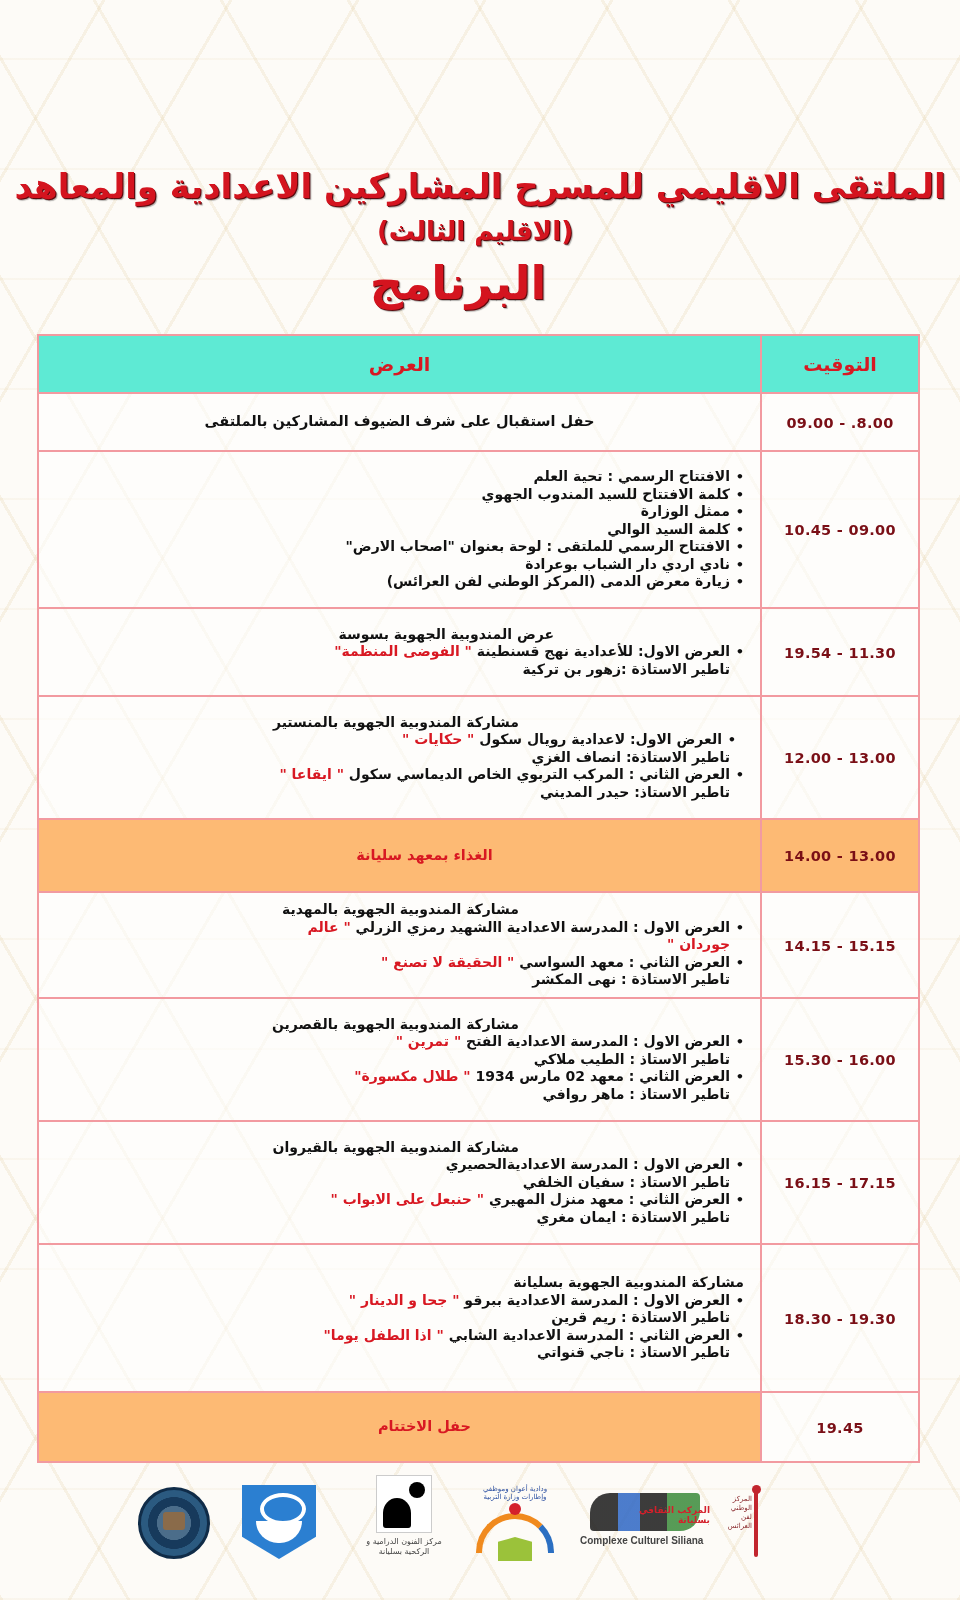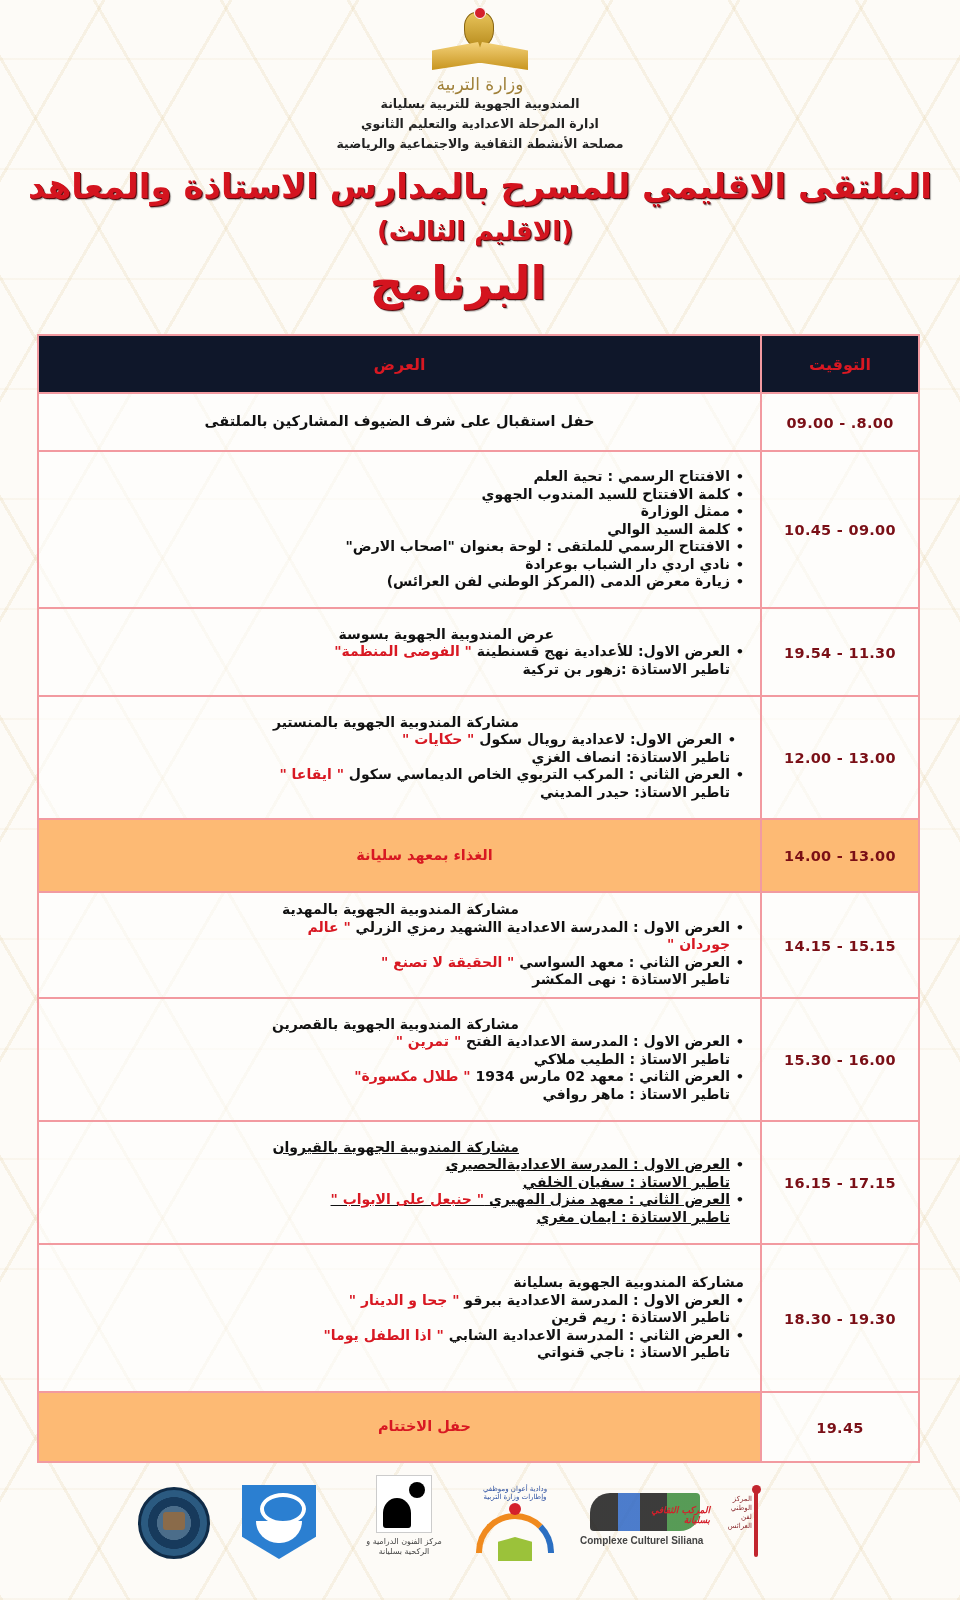--- a/index.html
+++ b/index.html
@@ -81,21 +81,21 @@
 
     
     .schedule {
       position: absolute; left: 37px; top: 334px; width: 883px;
       border-collapse: collapse; direction: rtl;
     }
     .schedule td, .schedule th {
       border: 2px solid #f29aa0;
       vertical-align: middle;
     }
-    .schedule th { background: #0f172a; height: 58px; color: #d81822; font-size: 16px; font-weight: bold; }
+    .schedule th { background: #5eead4; height: 58px; color: #d81822; font-size: 19px; font-weight: bold; }
     .col-time { width: 158px; text-align: center; }
     .time-text { color: #7a0f16; font-weight: bold; font-size: 14.5px; letter-spacing: 0.3px; direction: ltr; }
     .cell { background: rgba(255,255,255,0.55); }
     .cell.gray { background: #fdba74; }
     .event { font-size: 14px; font-weight: bold; line-height: 17.5px; }
     .center-line { text-align: center; font-size: 14.5px; }
     .center-line.red { color: #d81822; font-size: 14.5px; }
     .li { position: relative; padding-right: 14px; }
     .li::before { content: "•"; position: absolute; right: 0; top: 0; font-size: 13px; }
     .sub { padding-right: 14px; padding-left: 0; }
@@ -116,45 +116,35 @@
     .logo-3::before { content: ""; position: absolute; left: 6px; top: 22px; width: 28px; height: 30px; background: #000; border-radius: 50% 50% 10% 10%; }
     .logo-3::after { content: ""; position: absolute; left: 32px; top: 6px; width: 16px; height: 16px; background: #000; border-radius: 50%; }
     .logo-3-caption { position: absolute; left: 236px; top: 62px; width: 76px; text-align: center; font-size: 8px; color: #444; line-height: 10px; }
     .logo-4 { left: 340px; top: 10px; width: 90px; height: 80px; }
     .logo-4 .arc { position: absolute; left: 6px; top: 28px; width: 78px; height: 40px; border-radius: 40px 40px 0 0; border-top: 6px solid #f08a1e; border-right: 6px solid #2b6fc2; border-left: 6px solid #f08a1e; }
     .logo-4 .bk { position: absolute; left: 28px; top: 52px; width: 34px; height: 24px; background: #9bc23a; clip-path: polygon(0 20%, 50% 0, 100% 20%, 100% 100%, 0 100%); }
     .logo-4 .dot { position: absolute; left: 39px; top: 18px; width: 12px; height: 12px; border-radius: 50%; background: #d4202b; }
     .logo-4 .ring { position: absolute; left: 2px; top: 0; width: 86px; font-size: 7px; color: #2b4fa2; text-align: center; }
     .logo-5 { left: 450px; top: 16px; width: 130px; height: 60px; }
     .logo-5 .shape { position: absolute; left: 10px; top: 2px; width: 110px; height: 38px; background: linear-gradient(90deg, #1a1a1a 0 25%, #2d66c4 25% 45%, #1a1a1a 45% 70%, #3a8a3a 70% 100%); border-radius: 20px 4px 20px 4px; opacity: 0.85; }
-    .logo-5 .ar { position: absolute; left: 50px; top: 14px; font-size: 9px; font-weight: bold; color: #d4202b; font-style: italic; }
+    .logo-5 .ar { position: absolute; left: 50px; top: 14px; font-size: 9px; font-weight: bold; color: #d4202b; }
     .logo-5 .en { position: absolute; left: 0; top: 44px; width: 130px; text-align: left; font-size: 10px; font-weight: bold; color: #444; font-family: "Liberation Sans", sans-serif; }
     .logo-6 { left: 596px; top: 10px; width: 56px; height: 78px; }
     .logo-6 .fig { position: absolute; left: 28px; top: 6px; width: 4px; height: 66px; background: #c2252e; border-radius: 2px; }
     .logo-6 .head { position: absolute; left: 26px; top: 0; width: 9px; height: 9px; border-radius: 50%; background: #c2252e; }
     .logo-6 .txt { position: absolute; left: 0; top: 10px; width: 26px; font-size: 7px; line-height: 9px; color: #8a2a2e; text-align: right; }
   </style>
 </head>
 <body>
 
 <div class="page">
 
 
-  <div class="ministry-block">
-    <div class="emblem">
-      <div class="crest"></div>
-      <div class="book"></div>
-    </div>
-    <div class="ministry-name">وزارة التربية</div>
-    <div class="org-line">المندوبية الجهوية للتربية بسليانة</div>
-    <div class="org-line">ادارة المرحلة الاعدادية والتعليم الثانوي</div>
-    <div class="org-line">مصلحة الأنشطة الثقافية والاجتماعية والرياضية</div>
-  </div>
-
-  <div class="title-1" dir="rtl">الملتقى الاقليمي للمسرح بالمدارس الاستاذة والمعاهد</div>
+
+  <div class="title-1" dir="rtl">الملتقى الاقليمي للمسرح المشاركين الاعدادية والمعاهد</div>
   <div class="title-2" dir="rtl">(الاقليم الثالث)</div>
   <div class="title-3" dir="rtl">البرنامج</div>
 
   <table class="schedule">
     <tbody>
         <tr>
       <th class="col-time">التوقيت</th>
       <th>العرض</th>
     </tr>
 
@@ -232,21 +222,21 @@
           <div class="sub">تاطير الاستاذ : الطيب ملاكي</div>
           <div class="li"><span>العرض الثاني : معهد 02 مارس 1934 </span><span class="red-title">" طلال مكسورة"</span></div>
           <div class="sub">تاطير الاستاذ : ماهر روافي</div>
         </div>
       </td>
     </tr>
 
     <tr style="height:123px">
       <td class="col-time cell"><span class="time-text">17.15 - 16.15</span></td>
       <td class="cell">
-        <div class="event" style="width:480px; margin-right:16px; margin-left:auto;text-decoration:underline;">
+        <div class="event" style="width:480px; margin-right:16px; margin-left:auto;">
           <div style="margin-right:225px; white-space:nowrap;">مشاركة المندوبية الجهوية بالقيروان</div>
           <div class="li"><span>العرض الاول : المدرسة الاعداديةالحصيري</span><span class="red-title"></span></div>
           <div class="sub">تاطير الاستاذ : سفيان الخلفي</div>
           <div class="li"><span>العرض الثاني : معهد منزل المهيري </span><span class="red-title">" حنبعل على الابواب "</span></div>
           <div class="sub">تاطير الاستاذة : ايمان مغري</div>
         </div>
       </td>
     </tr>
 
     <tr style="height:148px">

